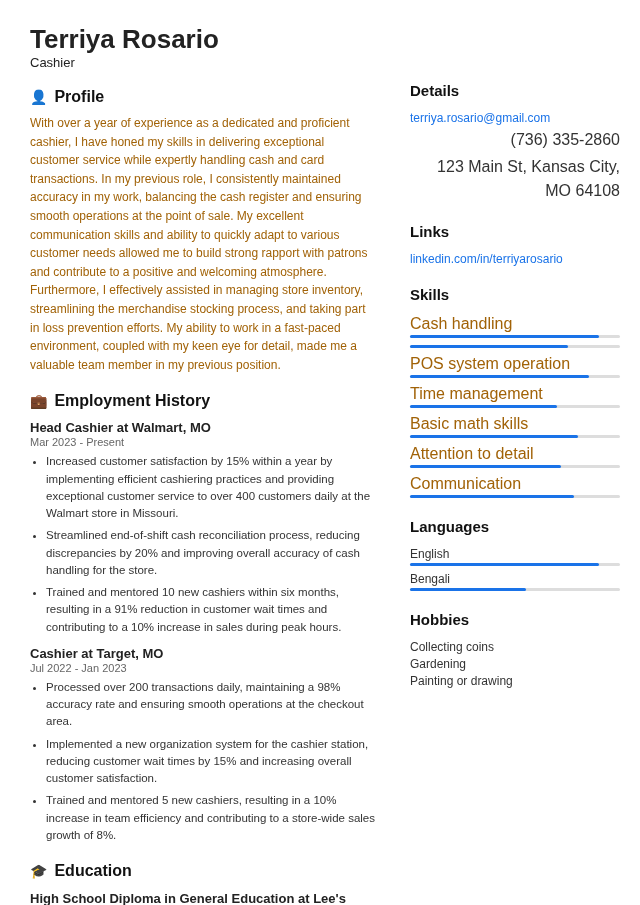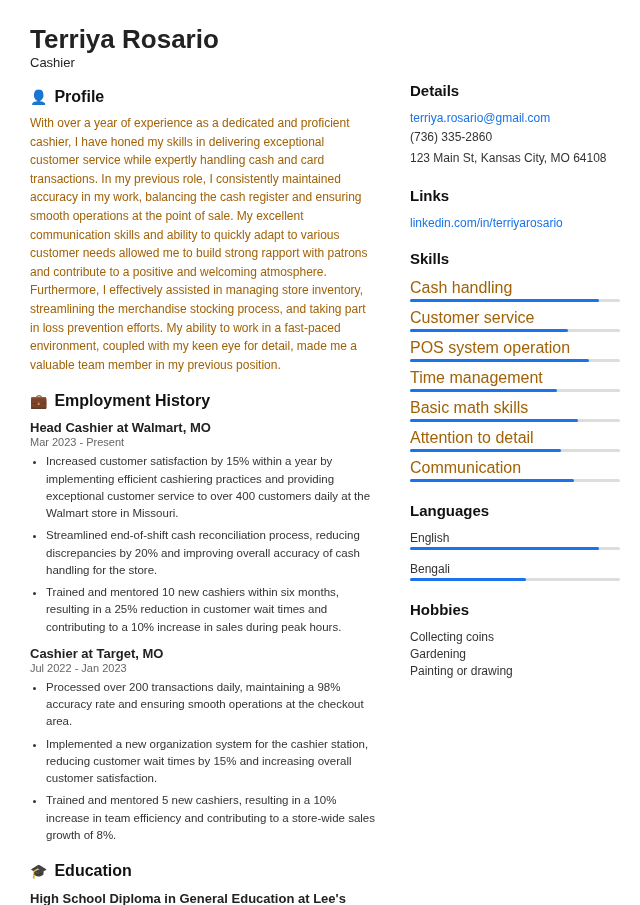--- a/index.html
+++ b/index.html
@@ -72,24 +72,25 @@
     }
     
     .right-section-title {
       font-size: 15px;
       font-weight: bold;
       color: #111;
       margin-top: 20px;
       margin-bottom: 8px;
     }
     .detail-item {
-      font-size: 12px;
+      font-size: 16px;
       color: #333;
       margin-bottom: 3px;
       line-height: 1.5;
+      text-align: right;
     }
     .detail-link {
       font-size: 12px;
       color: #1a73e8;
       text-decoration: none;
       margin-bottom: 3px;
       display: block;
     }
     
     .skill-item {
@@ -106,21 +107,21 @@
       border-radius: 2px;
       width: 100%;
     }
     .skill-bar-fill {
       height: 3px;
       background: #1a73e8;
       border-radius: 2px;
     }
     
     .lang-item {
-      margin-bottom: 12px;
+      margin-bottom: 6px;
     }
     .lang-label {
       font-size: 12px;
       color: #333;
       margin-bottom: 2px;
     }
     .lang-bar-bg {
       height: 3px;
       background: #ddd;
       border-radius: 2px;
@@ -173,21 +174,21 @@
       <span class="icon">💼</span>
       <span>Employment History</span>
     </div>
 
     <div>
       <div class="job-title">Head Cashier at Walmart, MO</div>
       <div class="job-dates">Mar 2023 - Present</div>
       <ul class="job-bullets">
         <li>Increased customer satisfaction by 15% within a year by implementing efficient cashiering practices and providing exceptional customer service to over 400 customers daily at the Walmart store in Missouri.</li>
         <li>Streamlined end-of-shift cash reconciliation process, reducing discrepancies by 20% and improving overall accuracy of cash handling for the store.</li>
-        <li>Trained and mentored 10 new cashiers within six months, resulting in a 25% reduction in customer wait times and contributing to a 10% increase in sales during peak hours.</li>
+        <li>Trained and mentored 10 new cashiers within six months, resulting in a 91% reduction in customer wait times and contributing to a 10% increase in sales during peak hours.</li>
       </ul>
     </div>
 
     <div>
       <div class="job-title">Cashier at Target, MO</div>
       <div class="job-dates">Jul 2022 - Jan 2023</div>
       <ul class="job-bullets">
         <li>Processed over 200 transactions daily, maintaining a 98% accuracy rate and ensuring smooth operations at the checkout area.</li>
         <li>Implemented a new organization system for the cashier station, reducing customer wait times by 15% and increasing overall customer satisfaction.</li>
         <li>Trained and mentored 5 new cashiers, resulting in a 10% increase in team efficiency and contributing to a store-wide sales growth of 8%.</li>
@@ -216,21 +217,20 @@
     <a class="detail-link" href="#">linkedin.com/in/terriyarosario</a>
 
     <div class="right-section-title">Skills</div>
     <div class="skill-item">
       <div class="skill-label">Cash handling</div>
       <div class="skill-bar-bg">
           <div class="skill-bar-fill" style="width:90%"></div>
         </div>
     </div>
     <div class="skill-item">
-      <div class="skill-label">Customer service</div>
       <div class="skill-bar-bg">
           <div class="skill-bar-fill" style="width:75%"></div>
         </div>
     </div>
     <div class="skill-item">
       <div class="skill-label">POS system operation</div>
       <div class="skill-bar-bg">
           <div class="skill-bar-fill" style="width:85%"></div>
         </div>
     </div>

